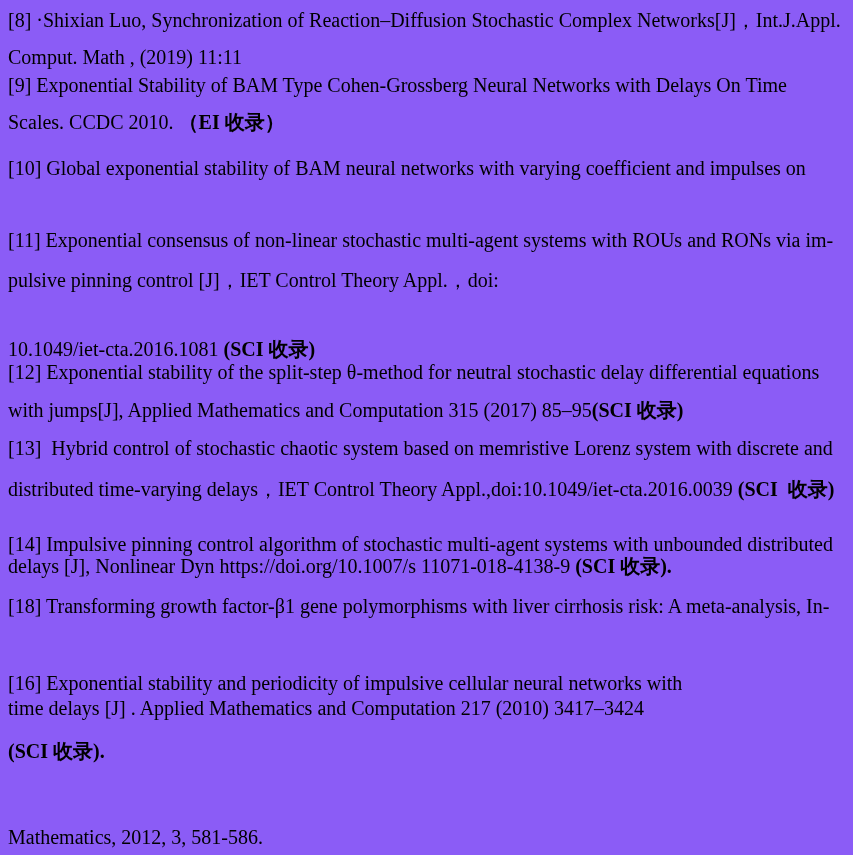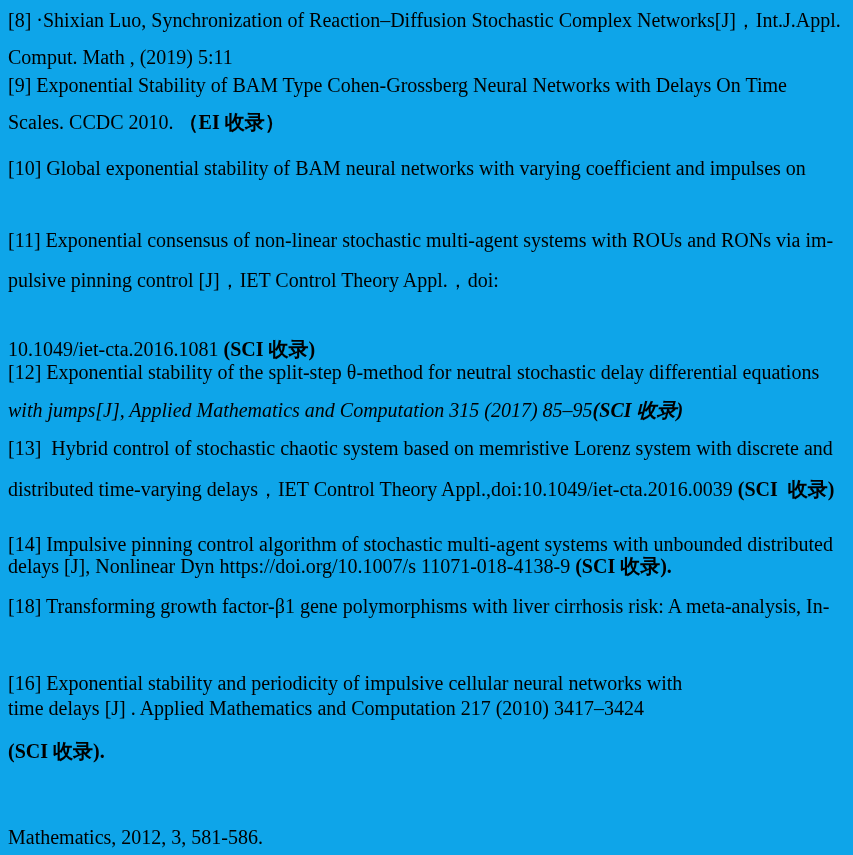--- a/index.html
+++ b/index.html
@@ -7,48 +7,48 @@
     padding: 0;
     background: #ffffff;
     width: 853px;
     height: 855px;
     overflow: hidden;
   }
   #page {
     position: relative;
     width: 853px;
     height: 855px;
-    background: #0ea5e9;
+    background: #8b5cf6;
   }
   .line {
     position: absolute;
     left: 8px;
     white-space: pre;
     font-family: "Liberation Serif", "DejaVu Serif", serif;
     font-size: 20px;
     line-height: 26px;
     color: #000000;
   }
   .seg { font-weight: normal; }
   .seg.bold { font-weight: bold; }
 </style>
 </head>
 <body>
 
 <div id="page">
     <div class="line" style="top: 7px;"><span class="seg">[8] ·Shixian Luo, Synchronization of Reaction–Diffusion Stochastic Complex Networks[J]，Int.J.Appl.</span></div>
-    <div class="line" style="top: 44px;"><span class="seg">Comput. Math , (2019) 5:11</span></div>
+    <div class="line" style="top: 44px;"><span class="seg">Comput. Math , (2019) 11:11</span></div>
     <div class="line" style="top: 72px; text-align: center;"><span class="seg">[9] Exponential Stability of BAM Type Cohen-Grossberg Neural Networks with Delays On Time</span></div>
     <div class="line" style="top: 109px;"><span class="seg">Scales. CCDC 2010. </span><span class="seg bold">（EI 收录）</span></div>
     <div class="line" style="top: 155px;"><span class="seg">[10] Global exponential stability of BAM neural networks with varying coefficient and impulses on</span></div>
     <div class="line" style="top: 227px;"><span class="seg">[11] Exponential consensus of non-linear stochastic multi-agent systems with ROUs and RONs via im-</span></div>
     <div class="line" style="top: 267px;"><span class="seg">pulsive pinning control [J]，IET Control Theory Appl.，doi:</span></div>
     <div class="line" style="top: 336px;"><span class="seg">10.1049/iet-cta.2016.1081 </span><span class="seg bold">(SCI 收录)</span></div>
     <div class="line" style="top: 359px;"><span class="seg">[12] Exponential stability of the split-step θ-method for neutral stochastic delay differential equations</span></div>
-    <div class="line" style="top: 397px; font-style: italic;"><span class="seg">with jumps[J], Applied Mathematics and Computation 315 (2017) 85–95</span><span class="seg bold">(SCI 收录)</span></div>
+    <div class="line" style="top: 397px;"><span class="seg">with jumps[J], Applied Mathematics and Computation 315 (2017) 85–95</span><span class="seg bold">(SCI 收录)</span></div>
     <div class="line" style="top: 435px;"><span class="seg">[13]  Hybrid control of stochastic chaotic system based on memristive Lorenz system with discrete and</span></div>
     <div class="line" style="top: 476px;"><span class="seg">distributed time-varying delays，IET Control Theory Appl.,doi:10.1049/iet-cta.2016.0039 </span><span class="seg bold">(SCI  收录)</span></div>
     <div class="line" style="top: 514px; margin-top: 17px;"><span class="seg">[14] Impulsive pinning control algorithm of stochastic multi-agent systems with unbounded distributed</span></div>
     <div class="line" style="top: 553px;"><span class="seg">delays [J], Nonlinear Dyn https://doi.org/10.1007/s 11071-018-4138-9 </span><span class="seg bold">(SCI 收录).</span></div>
     <div class="line" style="top: 593px;"><span class="seg">[18] Transforming growth factor-β1 gene polymorphisms with liver cirrhosis risk: A meta-analysis, In-</span></div>
     <div class="line" style="top: 670px;"><span class="seg">[16] Exponential stability and periodicity of impulsive cellular neural networks with</span></div>
     <div class="line" style="top: 695px;"><span class="seg">time delays [J] . Applied Mathematics and Computation 217 (2010) 3417–3424</span></div>
     <div class="line" style="top: 738px;"><span class="seg bold">(SCI 收录).</span></div>
     <div class="line" style="top: 824px;"><span class="seg">Mathematics, 2012, 3, 581-586.</span></div>
   </div>

